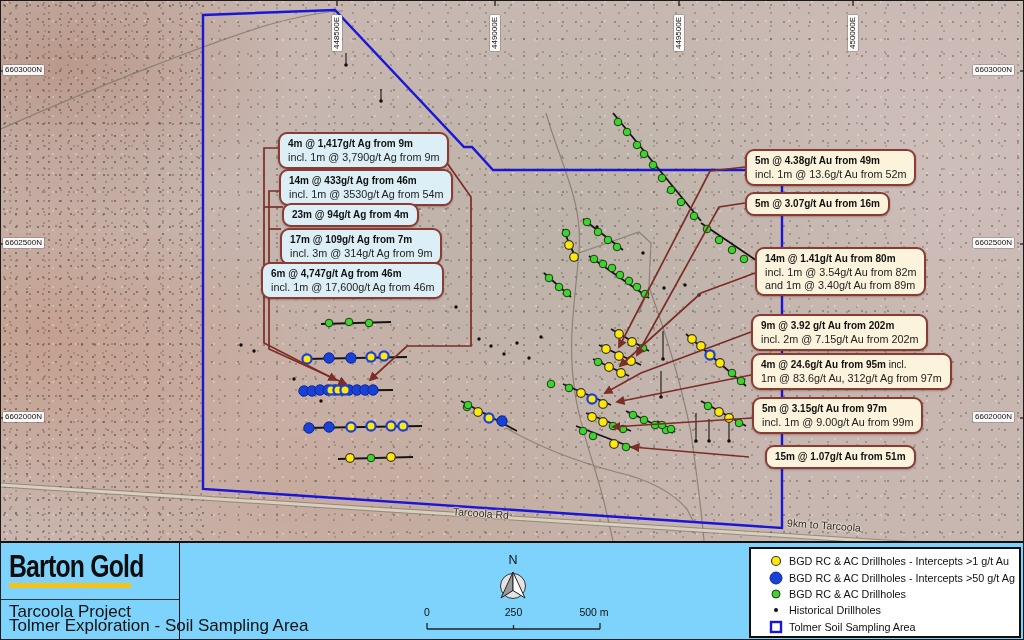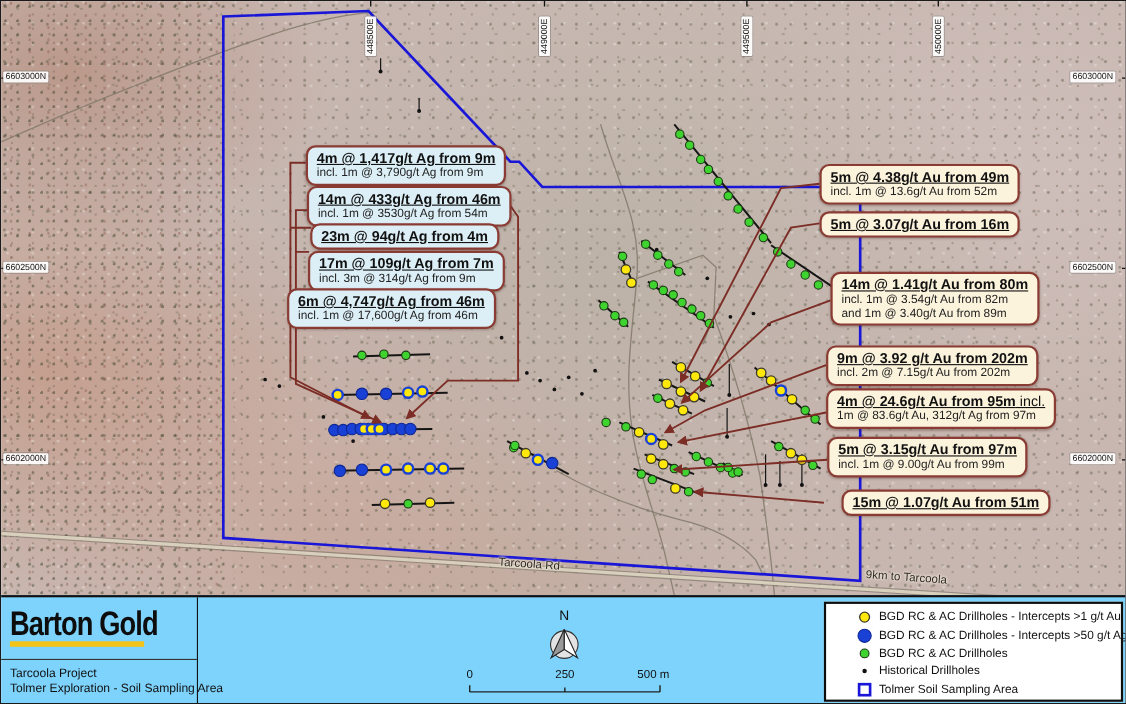--- a/index.html
+++ b/index.html
@@ -32,40 +32,40 @@
        background-size:11px 13px, 17px 11px;}
   .map-svg{position:absolute;left:0;top:0;}
   
   .chip{position:absolute;background:rgba(255,255,255,.92);color:#111;font-size:8px;
         line-height:10px;padding:0 2px;border-radius:1px;white-space:nowrap;
         box-shadow:0 0 0 .6px rgba(110,110,110,.7);z-index:4;}
   .chip.rot{transform:rotate(-90deg);transform-origin:0 0;}
   
   .callout{position:absolute;border:2px solid #8a3c34;border-radius:9px;padding:2px 8px 3px;
            white-space:nowrap;z-index:6;box-shadow:0 1px 2px rgba(60,30,20,.3);}
-  .callout .co-title{font-weight:bold;font-size:13px;line-height:15px;color:#111;text-decoration:underline;}
+  .callout .co-title{font-weight:bold;font-size:10px;line-height:15px;color:#111;}
   .callout .co-tail{font-weight:normal;}
   .callout .co-sub{font-size:10.8px;line-height:12.5px;color:#222;}
   .co-sub:empty,.co-tail:empty{display:none;}
   .silver{background:#dceef6;}
   .gold{background:#fcf3dc;}
   
   .road-label{position:absolute;font-size:10.5px;color:#2e2a24;z-index:3;white-space:nowrap;
       text-shadow:0 0 2px #efe7da,0 0 2px #efe7da,0 0 3px #efe7da;}
   
   .footer{position:absolute;left:0;top:540px;width:1024px;height:100px;background:#7dd3fc;
           border-top:2px solid #111;box-sizing:border-box;}
   .vline{position:absolute;left:178px;top:0;width:1px;height:100px;background:#111;}
   .hline{position:absolute;left:0;top:56px;width:178px;height:1px;background:#333;}
   .logo{position:absolute;left:8px;top:6px;font-size:31px;font-weight:bold;color:#0d0d0d;
         letter-spacing:-1px;transform:scaleX(.8);transform-origin:left top;white-space:nowrap;}
   .logo-bar{position:absolute;left:8px;top:40px;width:122px;height:5px;}
-  .caption{position:absolute;left:8px;top:62px;font-size:11px;line-height:14px;color:#111;}
+  .caption{position:absolute;left:8px;top:62px;font-size:17px;line-height:14px;color:#111;}
   .legendbox{position:absolute;left:748px;top:4px;width:272px;height:91px;background:#fff;
-             border:2px solid #0d0d0d;box-sizing:border-box;padding:4px 22px;}
+             border:2px solid #0d0d0d;box-sizing:border-box;padding:4px 12px;}
   .lrow{display:flex;align-items:center;height:16.4px;}
   .lsym{width:26px;display:flex;justify-content:center;align-items:center;flex:0 0 26px;}
   .ltext{font-size:10.8px;color:#111;white-space:nowrap;}
   .northscale{position:absolute;left:400px;top:5px;}
 </style>
 </head>
 <body>
 
 <div class="figure">
 

